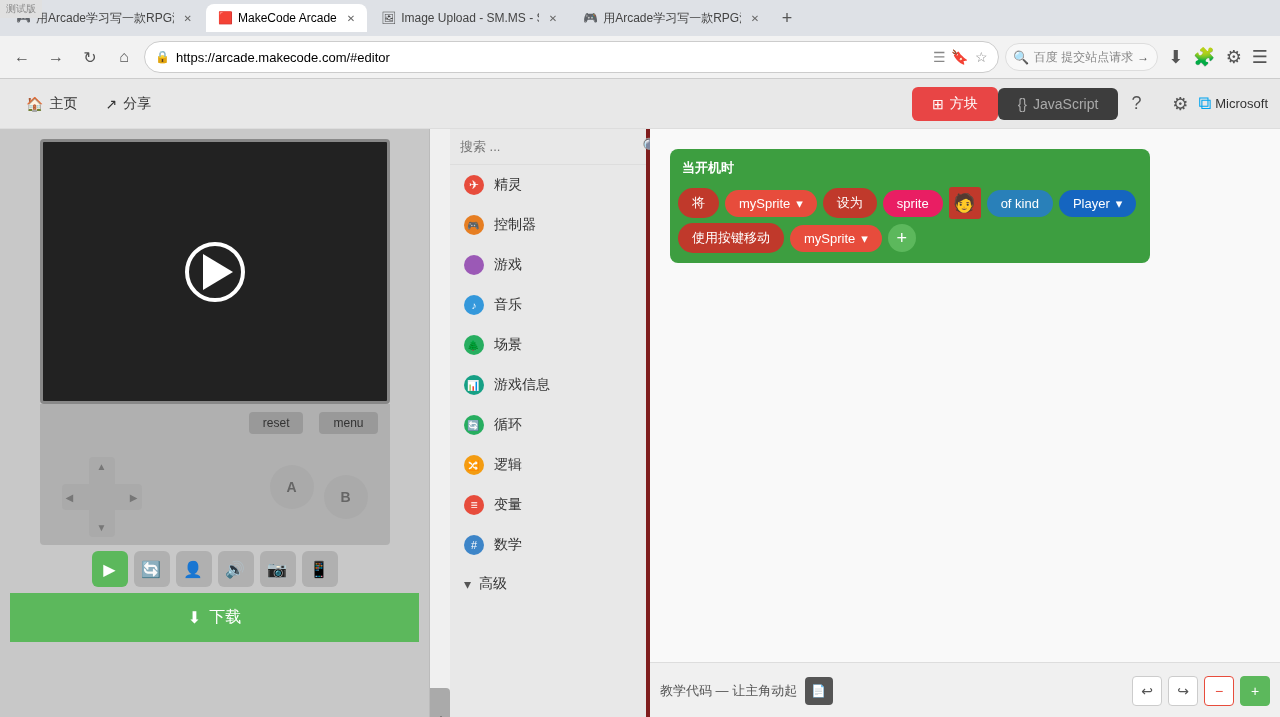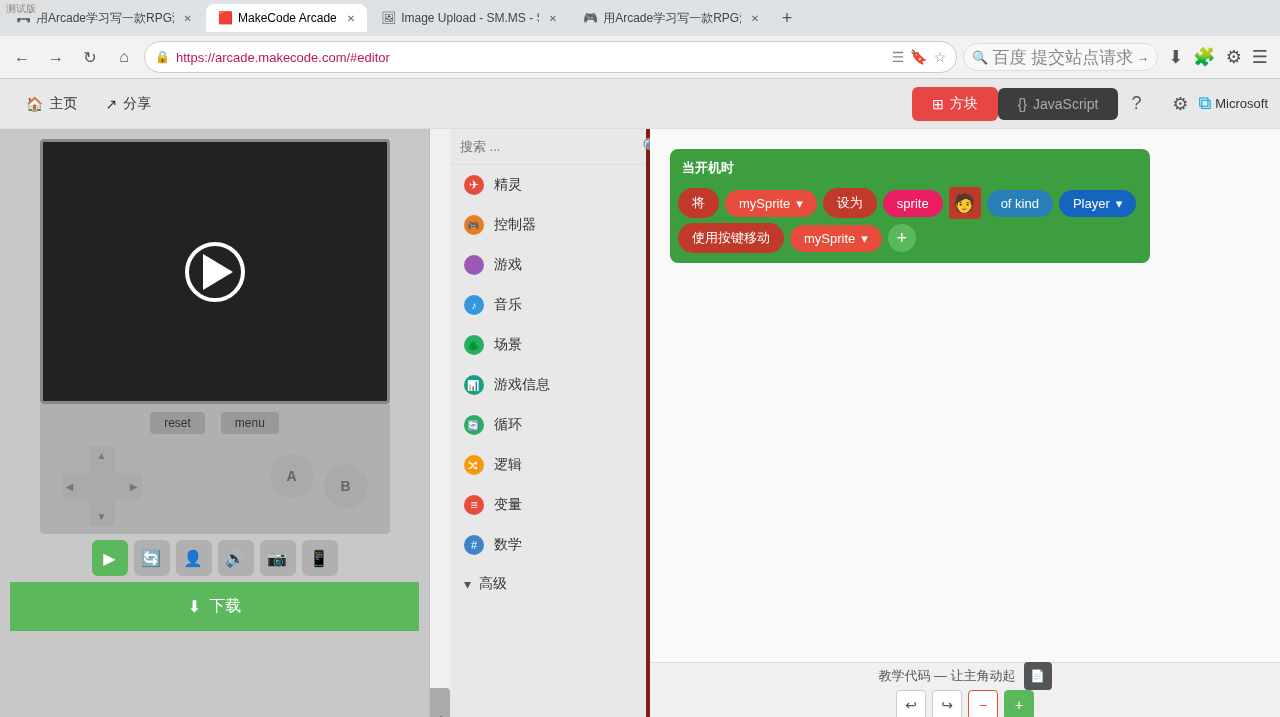--- a/index.html
+++ b/index.html
@@ -196,23 +196,23 @@
       margin-left: 6px;
     }
     .game-controls-area {
       width: 350px;
       background: #b0b0b0;
       padding: 8px 12px;
       border-radius: 0 0 4px 4px;
     }
     .reset-menu-row {
       display: flex;
-      justify-content: center;
+      justify-content: flex-end;
       gap: 16px;
-      margin-bottom: 12px;
+      margin-bottom: 23px;
     }
     .ctl-btn {
       background: #999;
       border: none;
       border-radius: 4px;
       padding: 4px 14px;
       font-size: 12px;
       color: #333;
       cursor: pointer;
     }
@@ -444,23 +444,22 @@
 
     
     .workspace-bottom {
       position: absolute;
       bottom: 0; left: 0; right: 0;
       height: 56px;
       background: #f0f0f0;
       border-top: 1px solid #ddd;
       display: flex;
       align-items: center;
-      justify-content: center;
+      justify-content: space-between;
       padding: 0 10px;
-      flex-direction: column;
     }
     .tutorial-bar {
       display: flex;
       align-items: center;
       gap: 8px;
       font-size: 13px;
       color: #555;
     }
     .tutorial-doc-icon {
       width: 28px; height: 28px;
@@ -544,28 +543,28 @@
     <button class="new-tab-btn">+</button>
   </div>
 
   <div class="address-bar">
     <button class="nav-btn">←</button>
     <button class="nav-btn">→</button>
     <button class="nav-btn">↻</button>
     <button class="nav-btn">⌂</button>
     <div class="address-input" style="flex:1;height:32px;border-radius:16px;border:1px solid #ccc;background:#fff;display:flex;align-items:center;padding:0 10px;gap:6px;">
       <span style="font-size:12px">🔒</span>
-      <span style="font-size:13px;color:#be185d;flex:1">https://arcade.makecode.com/#editor</span>
+      <span style="font-size:13px;color:#000000;flex:1">https://arcade.makecode.com/#editor</span>
       <span style="font-size:14px;color:#888">☰</span>
       <span style="font-size:14px;color:#888">🔖</span>
       <span style="font-size:14px;color:#888">☆</span>
     </div>
     <div style="display:flex;align-items:center;background:#f8f8f8;border:1px solid #ddd;border-radius:14px;padding:0 8px;height:28px;gap:4px;">
       <span style="font-size:13px">🔍</span>
-      <span style="font-size:17px;color:#888">百度 提交站点请求</span>
+      <span style="font-size:12px;color:#888">百度 提交站点请求</span>
       <span style="font-size:12px;color:#555">→</span>
     </div>
     <div class="toolbar-icons">
       <span style="font-size:18px;color:#555;cursor:pointer;padding:4px">⬇</span>
       <span style="font-size:18px;color:#555;cursor:pointer;padding:4px">🧩</span>
       <span style="font-size:18px;color:#555;cursor:pointer;padding:4px">⚙</span>
       <span style="font-size:18px;color:#555;cursor:pointer;padding:4px">☰</span>
     </div>
   </div>
 </div>

